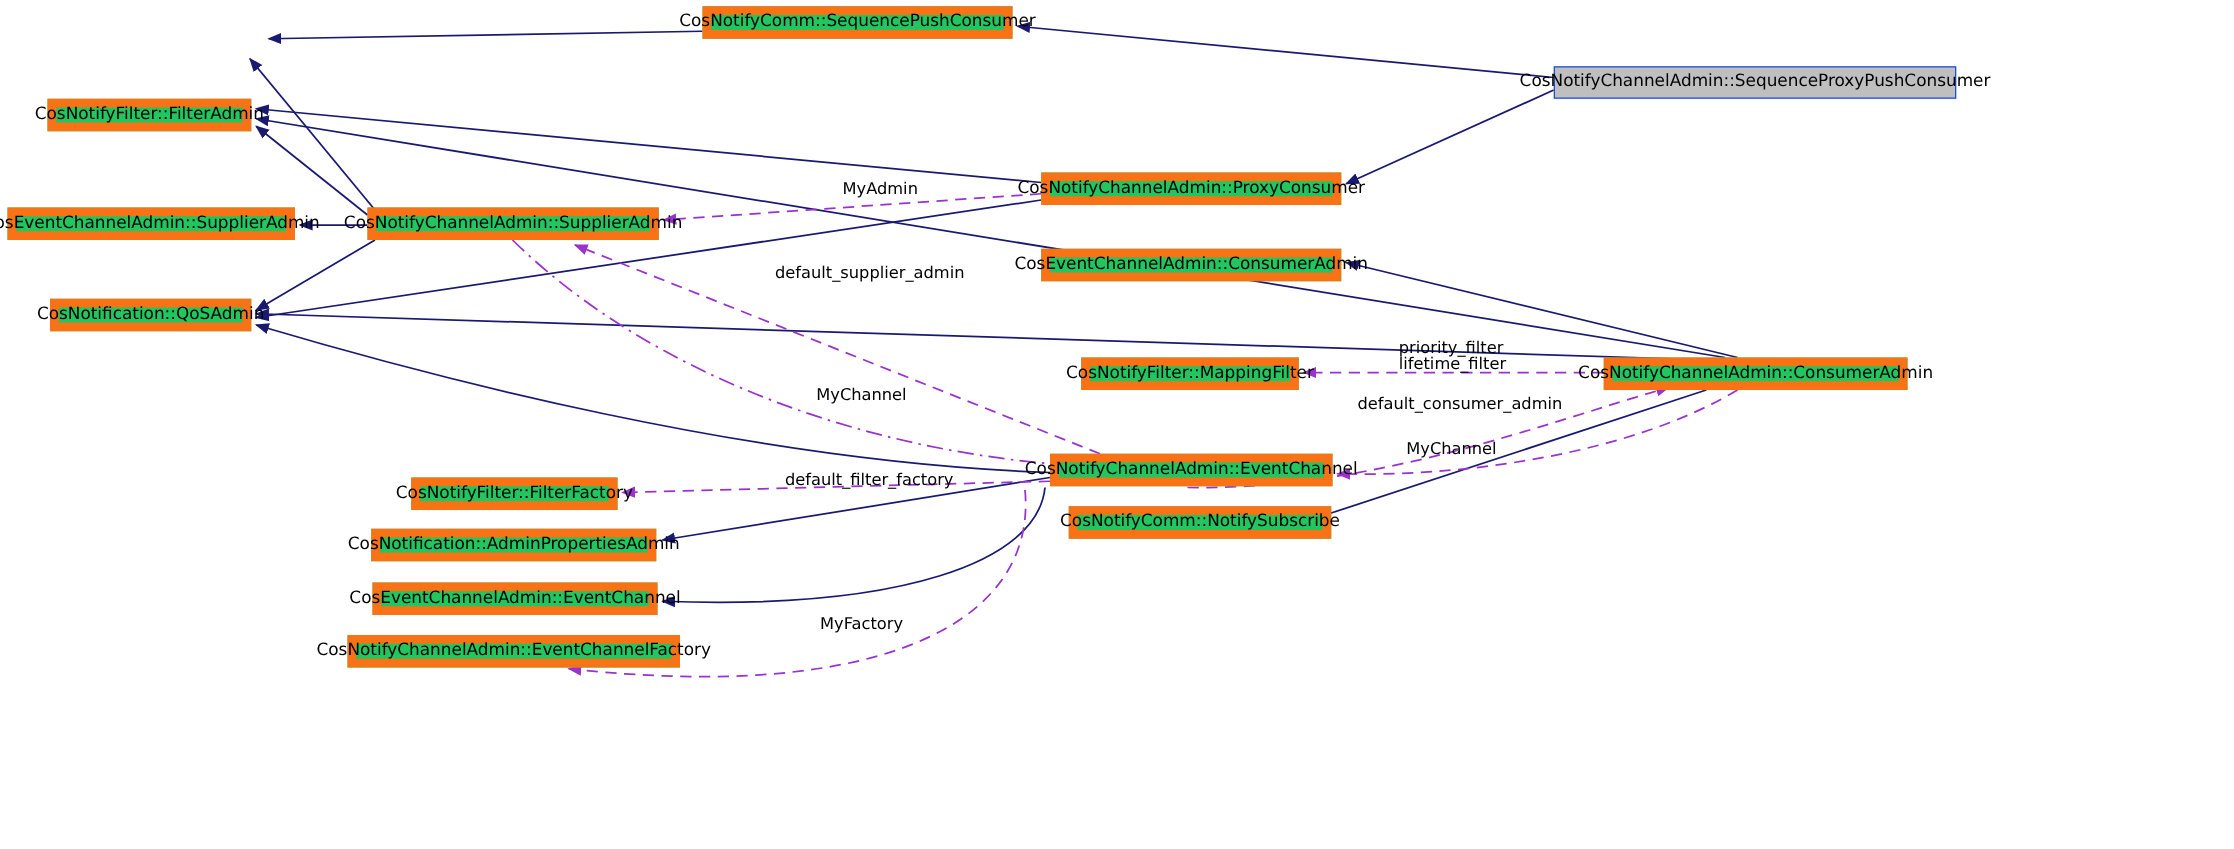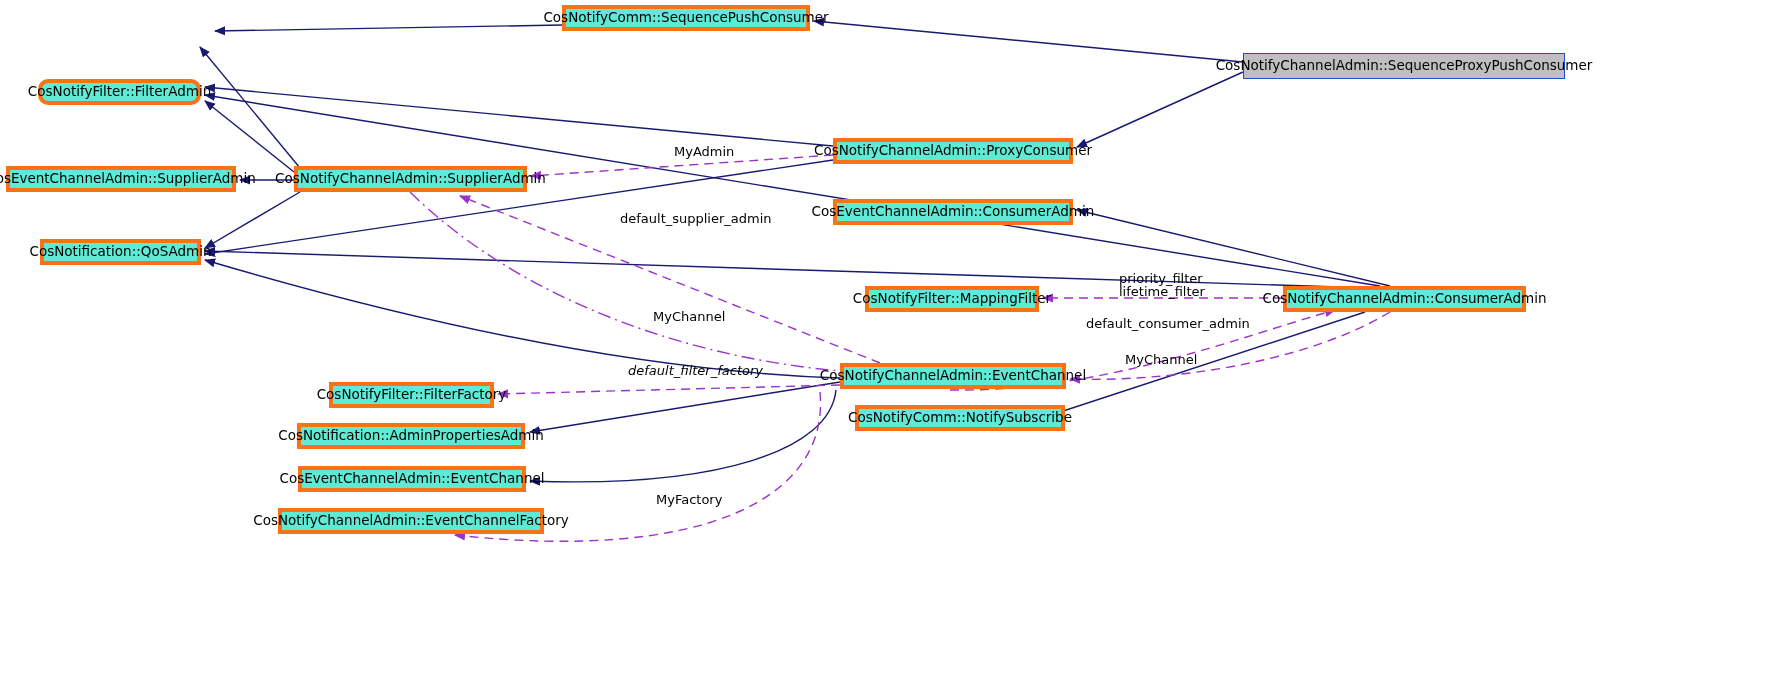--- a/index.html
+++ b/index.html
@@ -18,22 +18,22 @@
   svg.edges {
     position: absolute;
     left: 0;
     top: 0;
     width: 1787px;
     height: 679px;
   }
   .node {
     position: absolute;
     box-sizing: border-box;
-    border: 4px solid #f97316;
-    background: #5eead4;
+    border: 7px solid #f97316;
+    background: #22c55e;
     color: #000000;
     font-size: 13.5px;
     line-height: 1;
     white-space: nowrap;
     display: flex;
     align-items: center;
     justify-content: center;
     padding: 0 9px;
     height: 26px;
   }
@@ -165,21 +165,21 @@
 
 
   <div class="node" style="left:562px; top:5px; width:248px;">
     <span>CosNotifyComm::SequencePushConsumer</span>
   </div>
 
   <div class="node highlight" style="left:1243px; top:53px; width:322px;">
     <span>CosNotifyChannelAdmin::SequenceProxyPushConsumer</span>
   </div>
 
-  <div class="node" style="left:38px; top:79px; width:163px;border-radius:10px;">
+  <div class="node" style="left:38px; top:79px; width:163px;">
     <span>CosNotifyFilter::FilterAdmin</span>
   </div>
 
   <div class="node" style="left:833px; top:138px; width:240px;">
     <span>CosNotifyChannelAdmin::ProxyConsumer</span>
   </div>
 
   <div class="node" style="left:6px; top:166px; width:230px;">
     <span>CosEventChannelAdmin::SupplierAdmin</span>
   </div>
@@ -235,17 +235,17 @@
   <div class="edge-label" style="left:1119px; top:272px;"><span>priority_filter</span></div>
 
   <div class="edge-label" style="left:1119px; top:285px;"><span>lifetime_filter</span></div>
 
   <div class="edge-label" style="left:653px; top:310px;"><span>MyChannel</span></div>
 
   <div class="edge-label" style="left:1086px; top:317px;"><span>default_consumer_admin</span></div>
 
   <div class="edge-label" style="left:1125px; top:353px;"><span>MyChannel</span></div>
 
-  <div class="edge-label" style="left:628px; top:364px;font-style:italic;"><span>default_filter_factory</span></div>
+  <div class="edge-label" style="left:628px; top:378px;"><span>default_filter_factory</span></div>
 
   <div class="edge-label" style="left:656px; top:493px;"><span>MyFactory</span></div>
 
 </div>
 
 </body></html>

